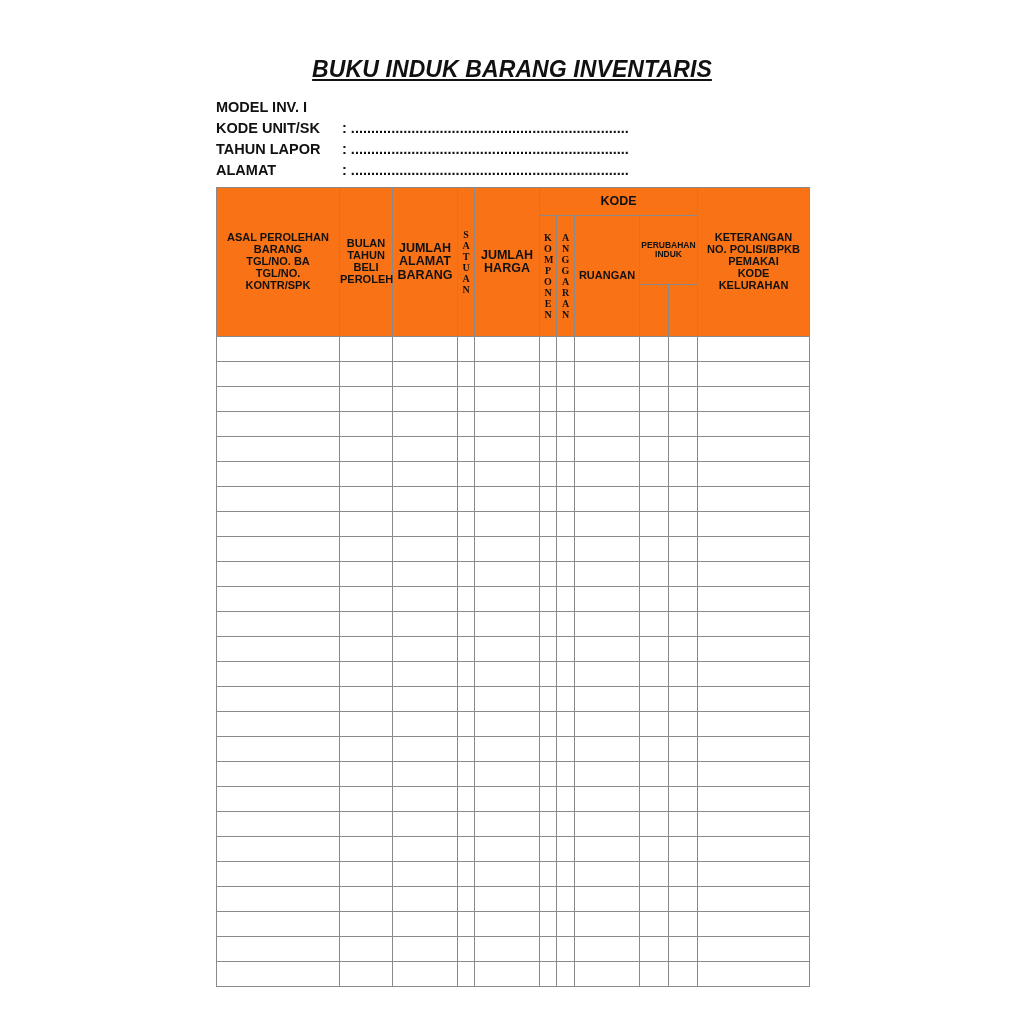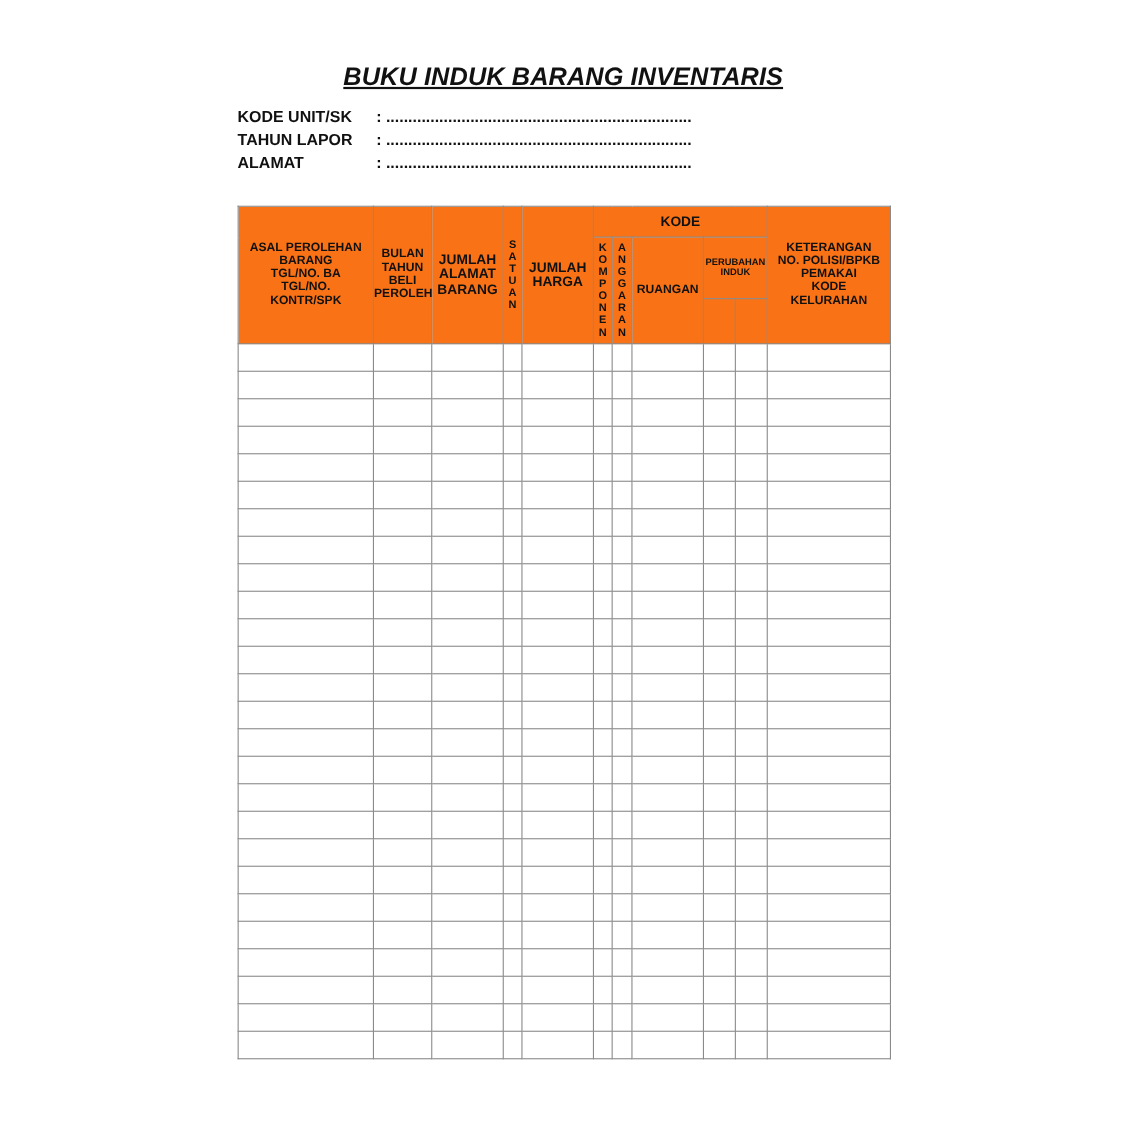--- a/index.html
+++ b/index.html
@@ -14,30 +14,33 @@
 
   table.grid { position: absolute; left: 216px; top: 187px; border-collapse: collapse;
                table-layout: fixed; width: 593px; }
   table.grid td, table.grid th { border: 1px solid #8a8a8a; padding: 0; }
   table.grid { border: 1.5px solid #444; }
   thead th { background: #f97316; font-weight: bold; color: #111; text-align: center;
              vertical-align: middle; border-color: #555; line-height: 1.08; }
   .h-small { font-size: 11px; }
   .h-med { font-size: 12.5px; }
   .h-tiny { font-size: 8.5px; }
-  .vert { font-size: 10px; line-height: 11px; width: 8px; margin: 4px auto; word-break: break-all; }
+  .vert { font-size: 10px; line-height: 11px; width: 8px; margin: 16px auto; word-break: break-all; font-family: Liberation Serif, serif; }
   tbody td { height: 24px; background: #fff; }
   tbody tr.last td { border-top: 1.5px solid #555; }
 </style>
 </head>
 <body>
 
 <div class="title">BUKU INDUK BARANG INVENTARIS</div>
 
 <div class="meta">
+  <div class="meta-row">
+    <span class="meta-label">MODEL INV. I</span>
+  </div>
   <div class="meta-row">
     <span class="meta-label">KODE UNIT/SK</span>
     <span class="meta-value">: .....................................................................</span>
   </div>
   <div class="meta-row">
     <span class="meta-label">TAHUN LAPOR</span>
     <span class="meta-value">: .....................................................................</span>
   </div>
   <div class="meta-row">
     <span class="meta-label">ALAMAT</span>

